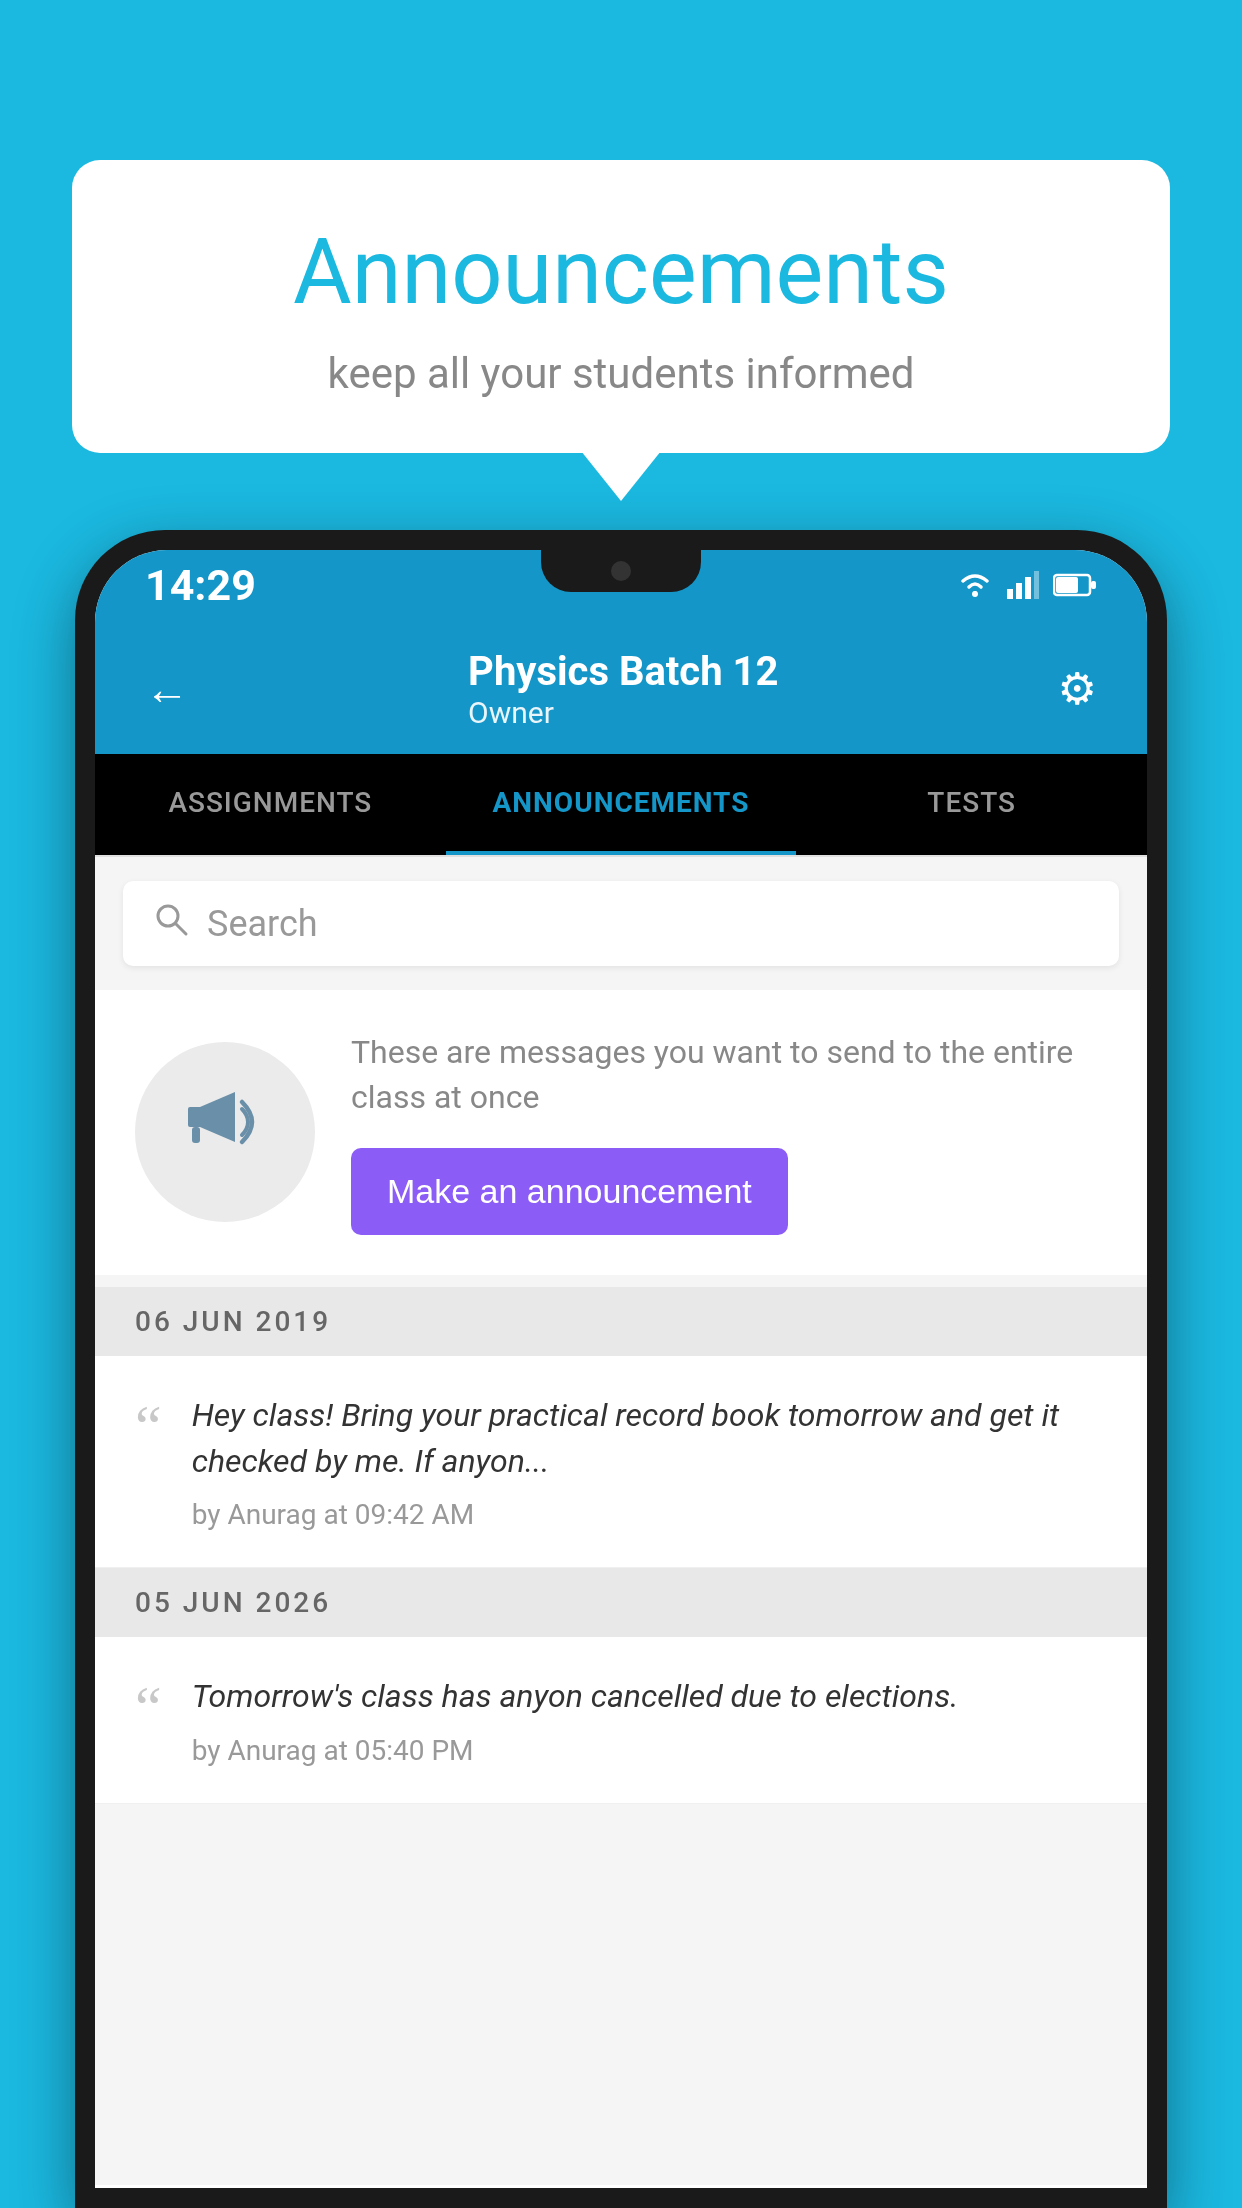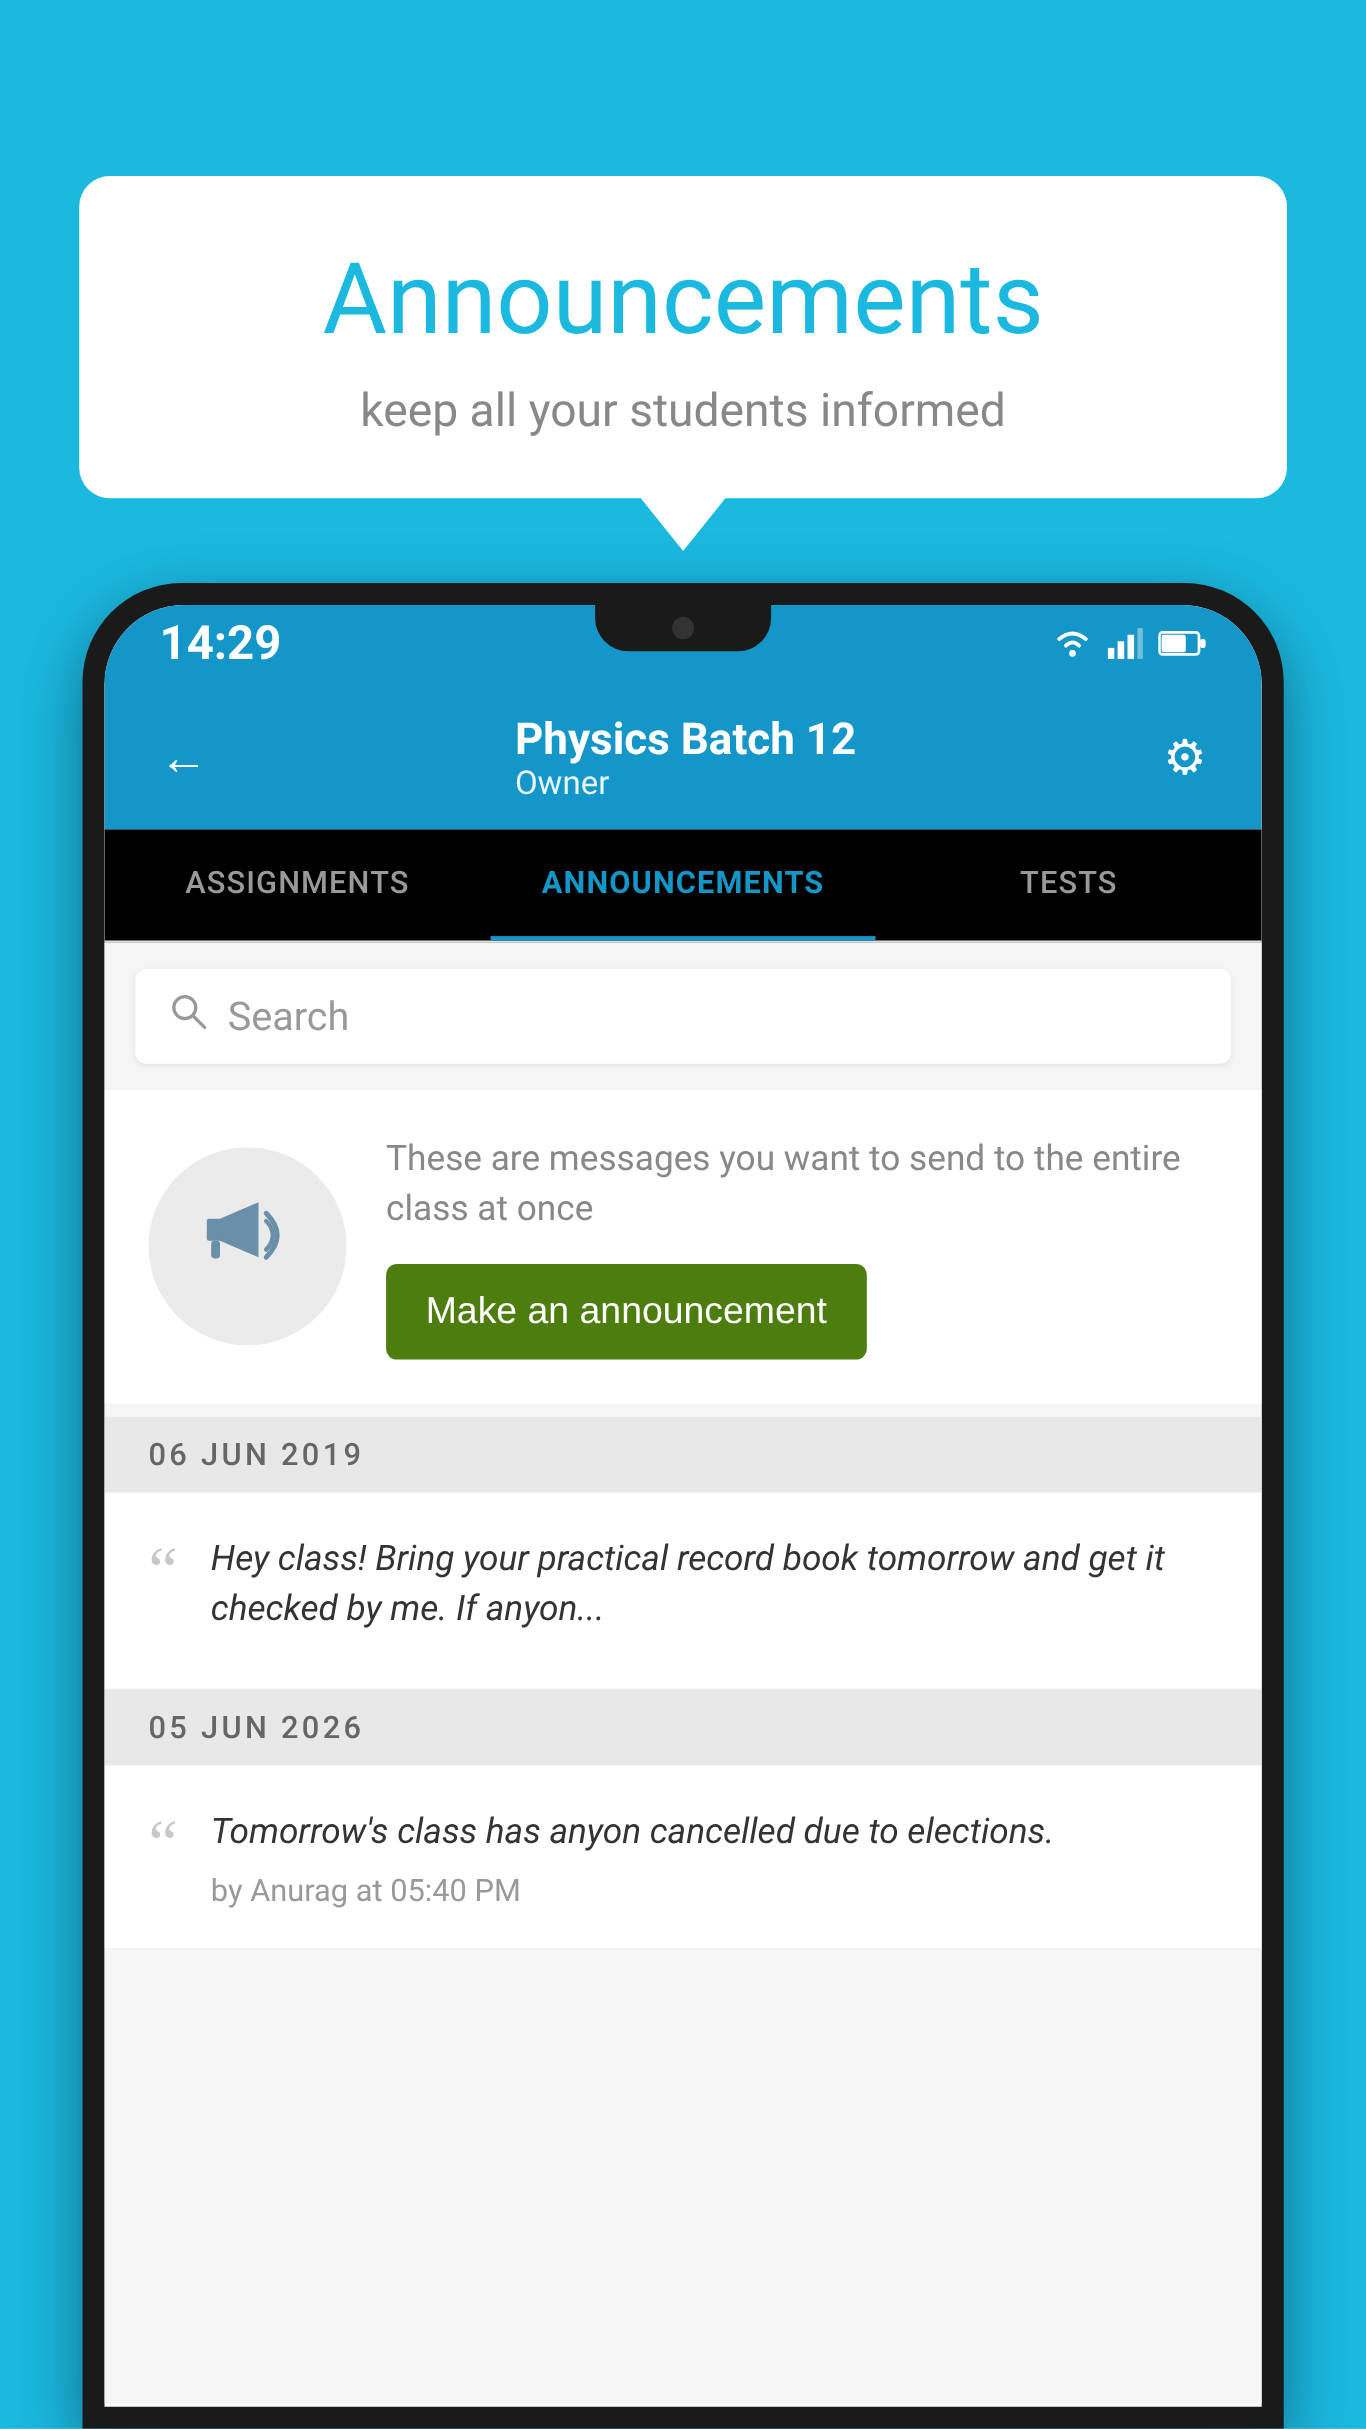--- a/index.html
+++ b/index.html
@@ -239,21 +239,21 @@
     }
 
     .prompt-text {
       font-size: 32px;
       color: #888;
       margin-bottom: 28px;
       line-height: 1.4;
     }
 
     .make-announcement-btn {
-      background: #4d7c0f;
+      background: #8b5cf6;
       color: white;
       border: none;
       border-radius: 10px;
       padding: 24px 36px;
       font-size: 34px;
       cursor: pointer;
       font-weight: 500;
     }
 
     
@@ -393,20 +393,21 @@
           <button class="make-announcement-btn">Make an announcement</button>
         </div>
       </div>
 
       <div class="date-separator" id="date-sep-0">06  JUN  2019</div>
 
       <div class="announcement-item">
         <div class="quote-icon">“</div>
         <div class="announcement-text-wrap">
           <div class="announcement-text" id="ann-text-0">Hey class! Bring your practical record book tomorrow and get it checked by me. If anyon...</div>
+          <div class="announcement-meta" id="ann-meta-0">by Anurag at 09:42 AM</div>
         </div>
       </div>
 
       <div class="date-separator" id="date-sep-1">05  JUN  2026</div>
 
       <div class="announcement-item">
         <div class="quote-icon">“</div>
         <div class="announcement-text-wrap">
           <div class="announcement-text" id="ann-text-1">Tomorrow's class has anyon cancelled due to elections.</div>
           <div class="announcement-meta" id="ann-meta-1">by Anurag at 05:40 PM</div>

